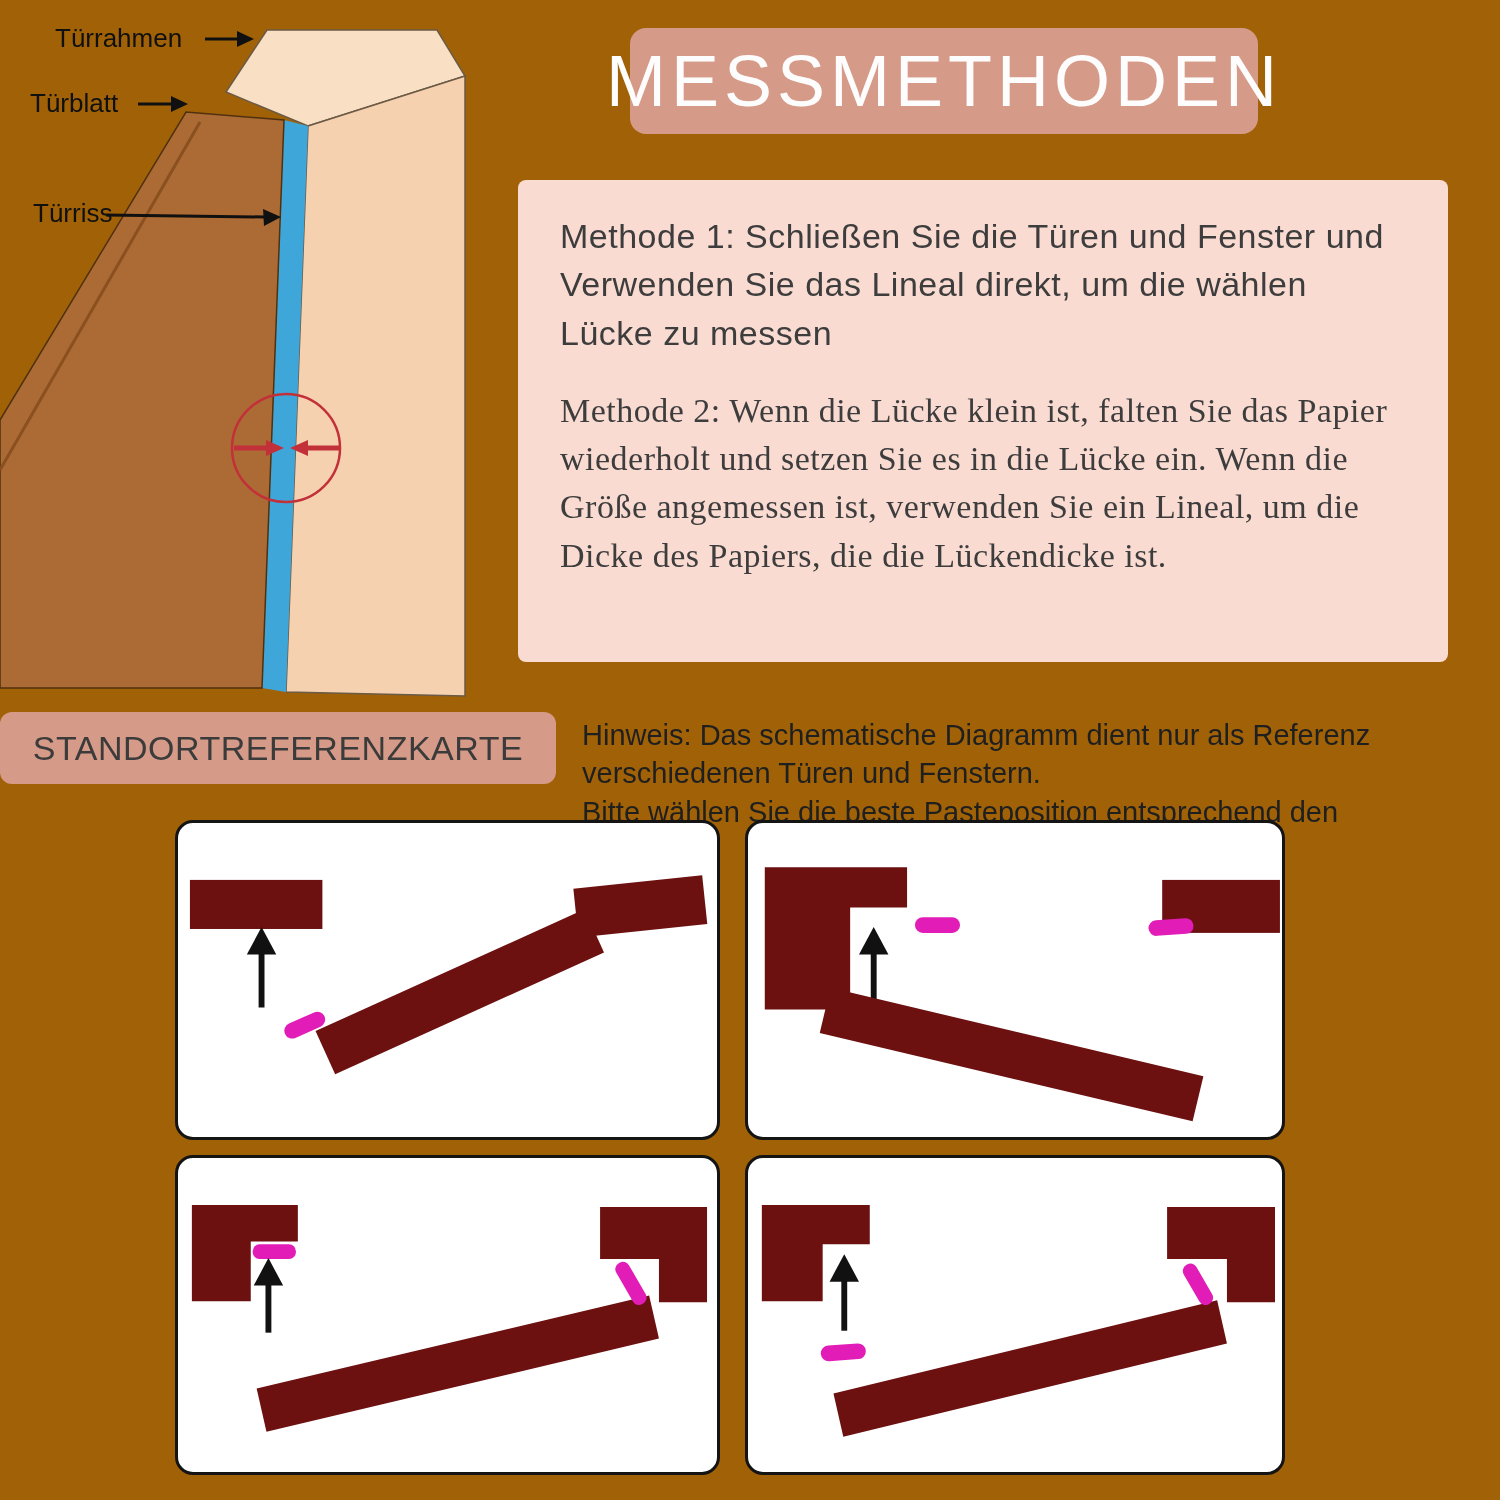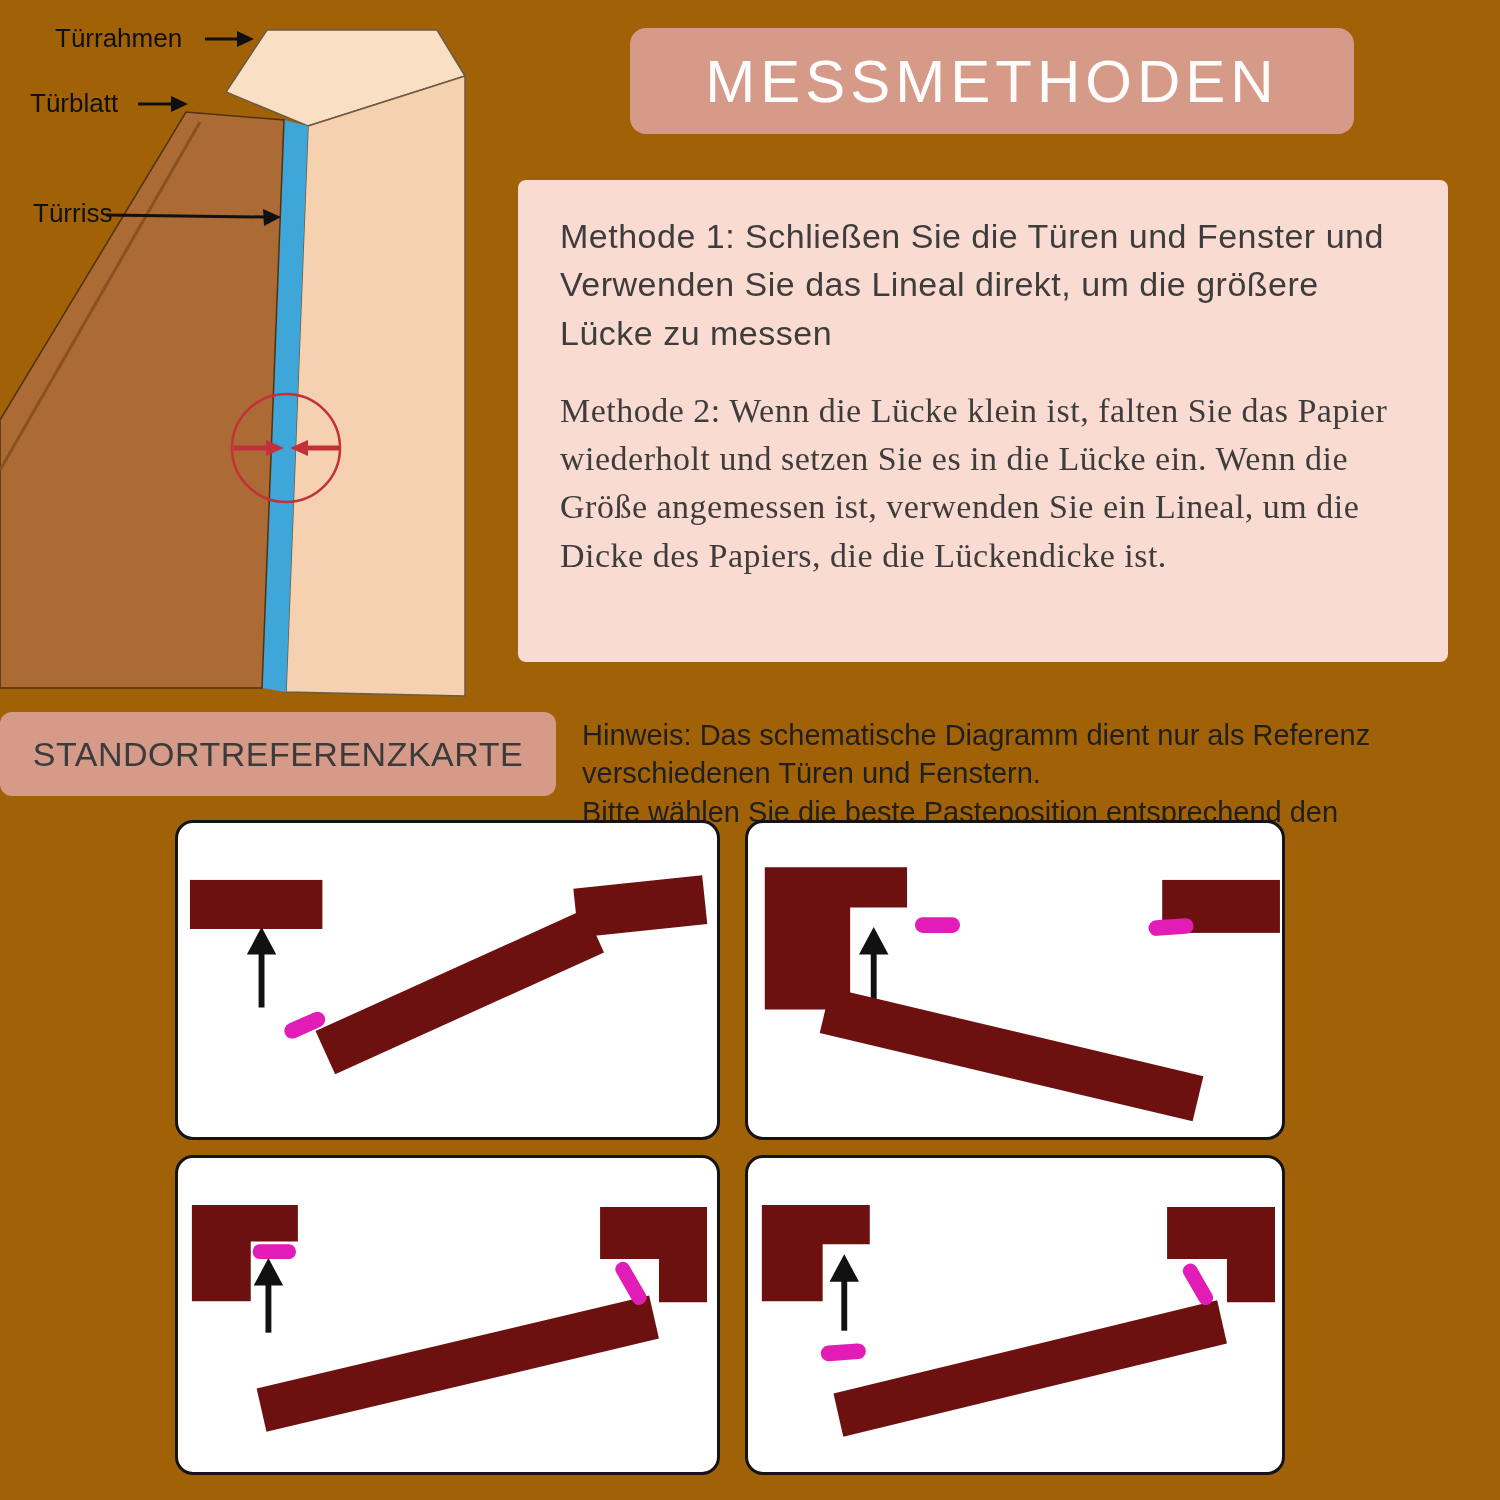--- a/index.html
+++ b/index.html
@@ -21,42 +21,42 @@
   .door-edge-line { stroke: var(--door_edge, #8a5020); stroke-width: 3; fill: none; }
   .measure-circle { fill: none; stroke: var(--measure_red, #c23039); stroke-width: 2.5; }
   .measure-line { stroke: var(--measure_red, #c23039); stroke-width: 5; }
   .measure-head { fill: var(--measure_red, #c23039); }
   .dlabel { font-size: 26px; fill: #101010; }
   .lbl-line { stroke: #101010; stroke-width: 3; }
   .lbl-head { fill: #101010; }
 
   
   .mess-header {
-    position: absolute; left: 630px; top: 28px; width: 724px; height: 106px;
+    position: absolute; left: 630px; top: 28px; width: 628px; height: 106px;
     background: var(--salmon, #d69a88);
     border-radius: 16px;
     display: flex; align-items: center; justify-content: center;
-    font-size: 60px; letter-spacing: 5px;
+    font-size: 72px; letter-spacing: 5px;
     color: var(--title_text, #fefdfd);
   }
   .mess-box {
     position: absolute; left: 518px; top: 180px; width: 930px; height: 482px;
     background: var(--light_pink, #fadbd1);
     border-radius: 8px;
     box-sizing: border-box;
     padding: 32px 42px;
     font-size: 34px; line-height: 1.42; letter-spacing: 0.5px;
     color: var(--body_text, #3d3d3d);
   }
   .mess-box p { margin: 0; }
   .mess-box p + p { margin-top: 30px; font-family: Liberation Serif, serif; }
 
   
   .ref-banner {
-    position: absolute; left: 0; top: 712px; width: 556px; height: 84px;
+    position: absolute; left: 0; top: 712px; width: 556px; height: 72px;
     background: var(--salmon, #d69a88);
     border-radius: 12px;
     display: flex; align-items: center; justify-content: center;
     font-size: 34px; letter-spacing: 0.5px;
     color: #3b3b3b;
   }
   .ref-note {
     position: absolute; left: 582px; top: 716px; width: 900px;
     font-size: 29px; line-height: 1.32;
     color: var(--note_text, #1f1f1f);
@@ -111,21 +111,21 @@
 
     <text class="dlabel" x="33" y="222">Türriss</text>
     <line class="lbl-line" x1="106" y1="215" x2="264" y2="217"></line>
     <polygon class="lbl-head" points="281,217 263,209 264,226"></polygon>
   </svg>
 
   <div class="mess-header">
     <span>MESSMETHODEN</span>
   </div>
   <div class="mess-box">
-    <p>Methode 1: Schließen Sie die Türen und Fenster und Verwenden Sie das Lineal direkt, um die größere Lücke zu messen</p>
+    <p>Methode 1: Schließen Sie die Türen und Fenster und Verwenden Sie das Lineal direkt, um die wählen Lücke zu messen</p>
     <p>Methode 2: Wenn die Lücke klein ist, falten Sie das Papier wiederholt und setzen Sie es in die Lücke ein. Wenn die Größe angemessen ist, verwenden Sie ein Lineal, um die Dicke des Papiers, die die Lückendicke ist.</p>
   </div>
 
   <div class="ref-banner">
     <span>STANDORTREFERENZKARTE</span>
   </div>
   <div class="ref-note">
     <div>Hinweis: Das schematische Diagramm dient nur als Referenz</div>
     <div>verschiedenen Türen und Fenstern.</div>
     <div>Bitte wählen Sie die beste Pasteposition entsprechend den</div>

